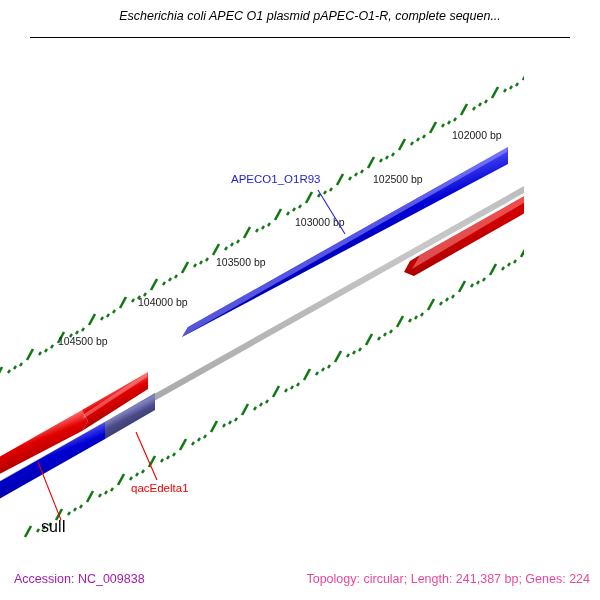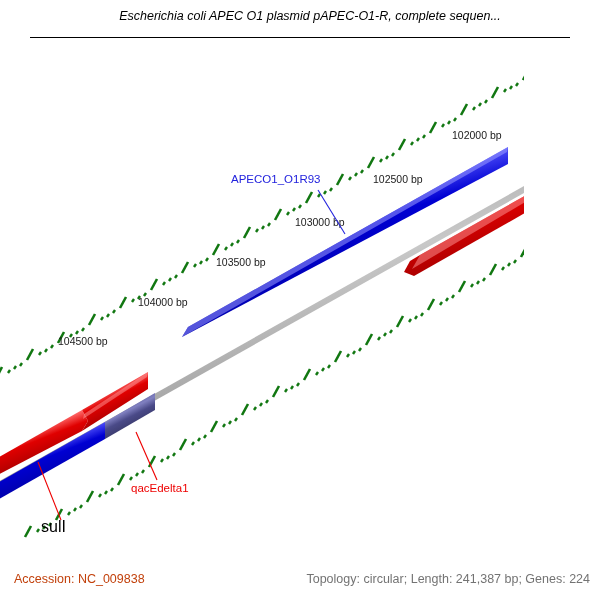--- a/index.html
+++ b/index.html
@@ -32,25 +32,25 @@
     overflow:hidden;
   }
   .canvas svg{position:absolute;left:0;top:0;}
 
   
   .footer{
     position:absolute;left:0;top:558px;width:600px;height:42px;
   }
   .footer .accession{
     position:absolute;left:14px;top:14px;
-    font-size:12.5px;color:#c2410c;white-space:nowrap;
+    font-size:12.5px;color:#a21caf;white-space:nowrap;
   }
   .footer .stats{
     position:absolute;right:10px;top:14px;
-    font-size:12.5px;color:#737373;white-space:nowrap;margin-left:8px;
+    font-size:12.5px;color:#ec4899;white-space:nowrap;margin-left:8px;
   }
 
   
   .tick-label{font-family:"Liberation Sans",sans-serif;font-size:10.5px;fill:#1a1a1a;}
   .gene-label-fwd{font-family:"Liberation Sans",sans-serif;font-size:11.5px;fill:#2222dd;}
   .gene-label-rev{font-family:"Liberation Sans",sans-serif;font-size:11.5px;fill:#ee0000;}
 </style>
 </head>
 <body>
 

